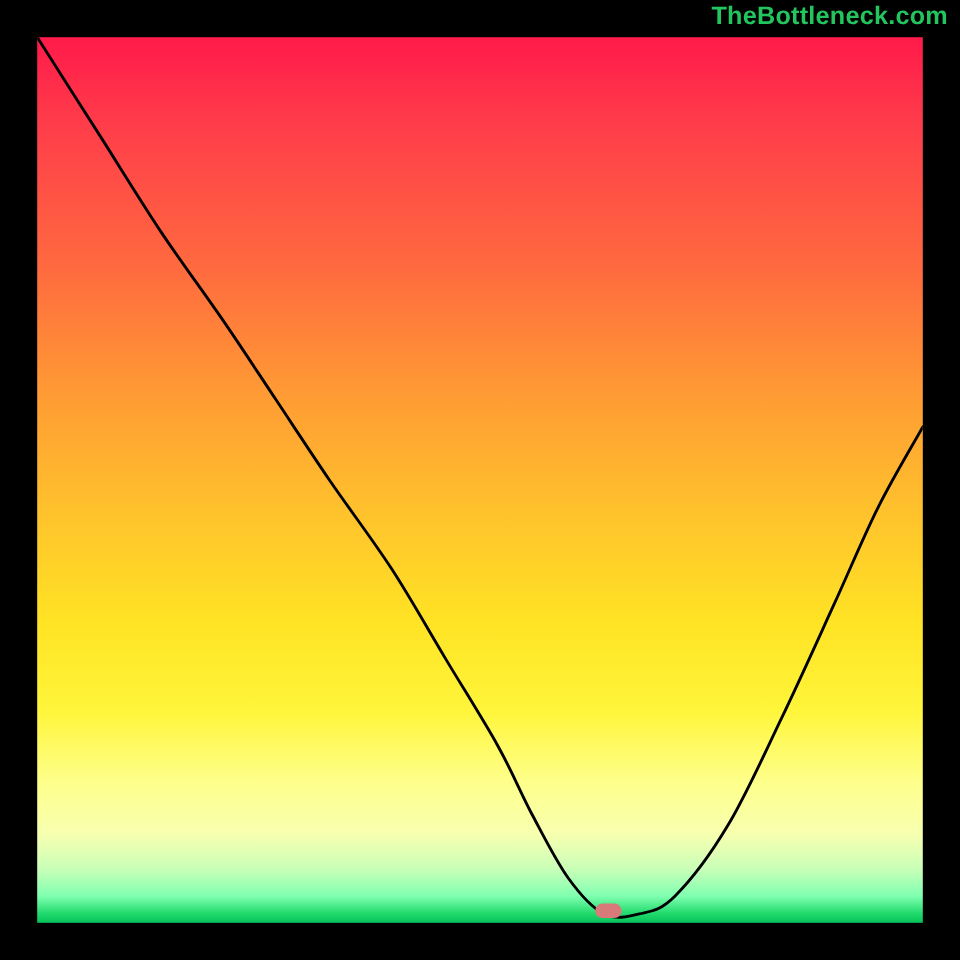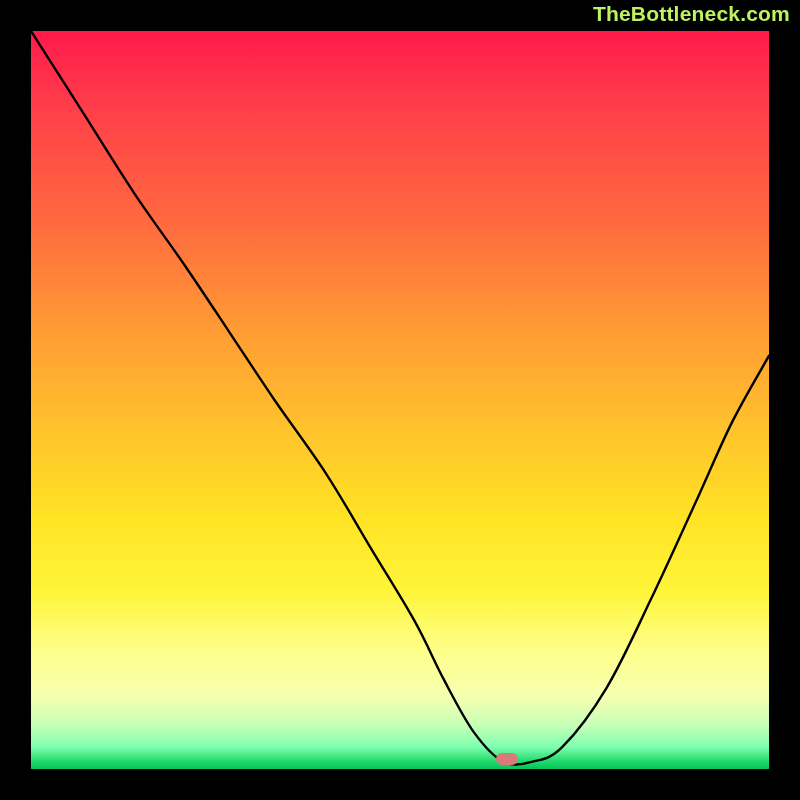--- a/index.html
+++ b/index.html
@@ -13,21 +13,21 @@
   }
   .container {
     position: relative;
     width: 800px;
     height: 800px;
   }
   .watermark {
     position: absolute;
     top: 2px;
     right: 10px;
-    color: #bef264;
+    color: #22c55e;
     font-size: 21px;
     font-weight: 600;
     letter-spacing: 0.2px;
     z-index: 3;
     user-select: none;
   }
   .plot-area {
     position: absolute;
     left: 31px;
     top: 31px;

